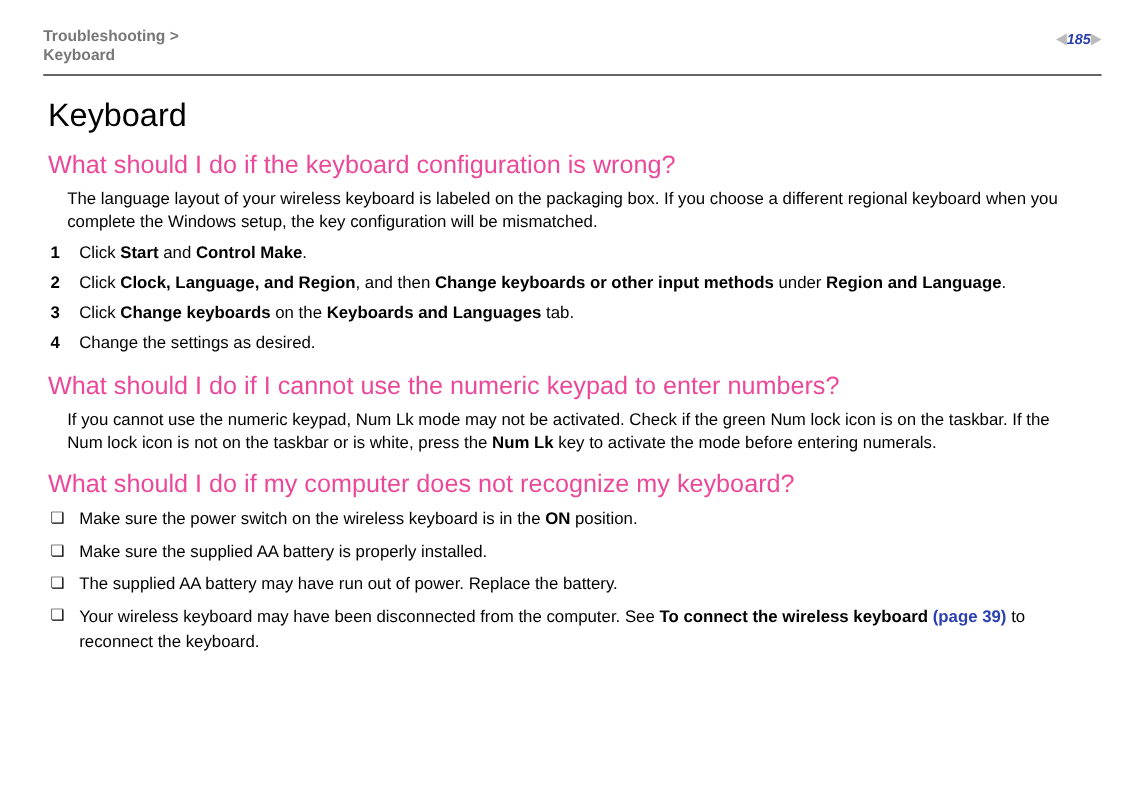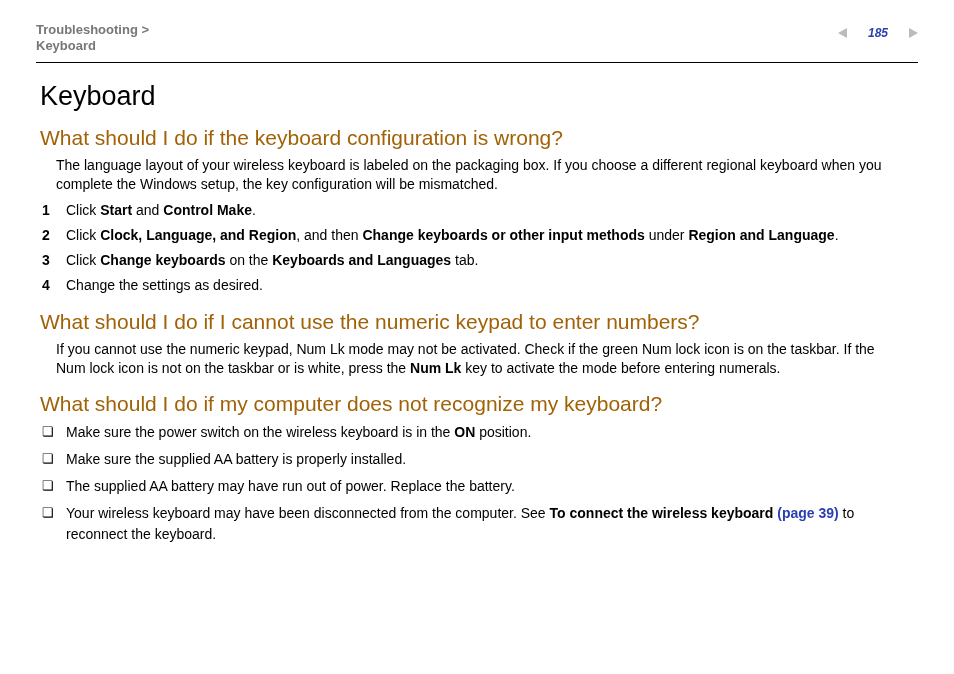--- a/index.html
+++ b/index.html
@@ -27,21 +27,21 @@
     font-weight: bold;
     color: #777;
     line-height: 1.25;
   }
   .page-num-wrap {
     position: absolute;
     right: 0;
     top: 4px;
     display: flex;
     align-items: center;
-    gap: 21px;
+    gap: 0;
   }
   .tri {
     width: 0; height: 0;
     border-top: 5px solid transparent;
     border-bottom: 5px solid transparent;
   }
   .tri-left { border-right: 9px solid #bbb; }
   .tri-right { border-left: 9px solid #bbb; }
   .page-num {
     font-size: 12px;
@@ -56,21 +56,21 @@
   }
   .content { padding-left: 4px; }
   h1.title {
     font-size: 27px;
     font-weight: normal;
     margin: 8px 0 10px 0;
   }
   h2.q {
     font-size: 21px;
     font-weight: normal;
-    color: #a16207;
+    color: #ec4899;
     margin: 14px 0 6px 0;
   }
   p.body {
     font-size: 14px;
     line-height: 1.35;
     margin: 6px 16px;
   }
   .step-list { margin: 6px 0 0 2px; }
   .step {
     display: flex;

